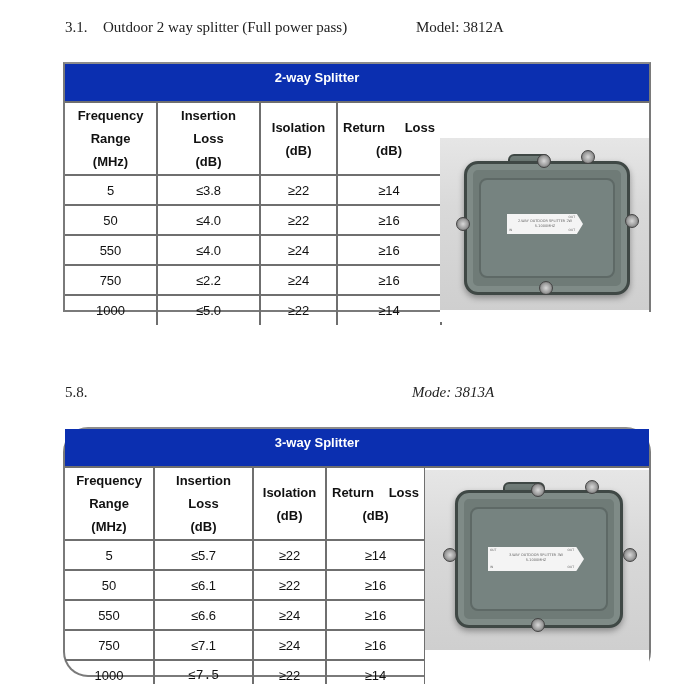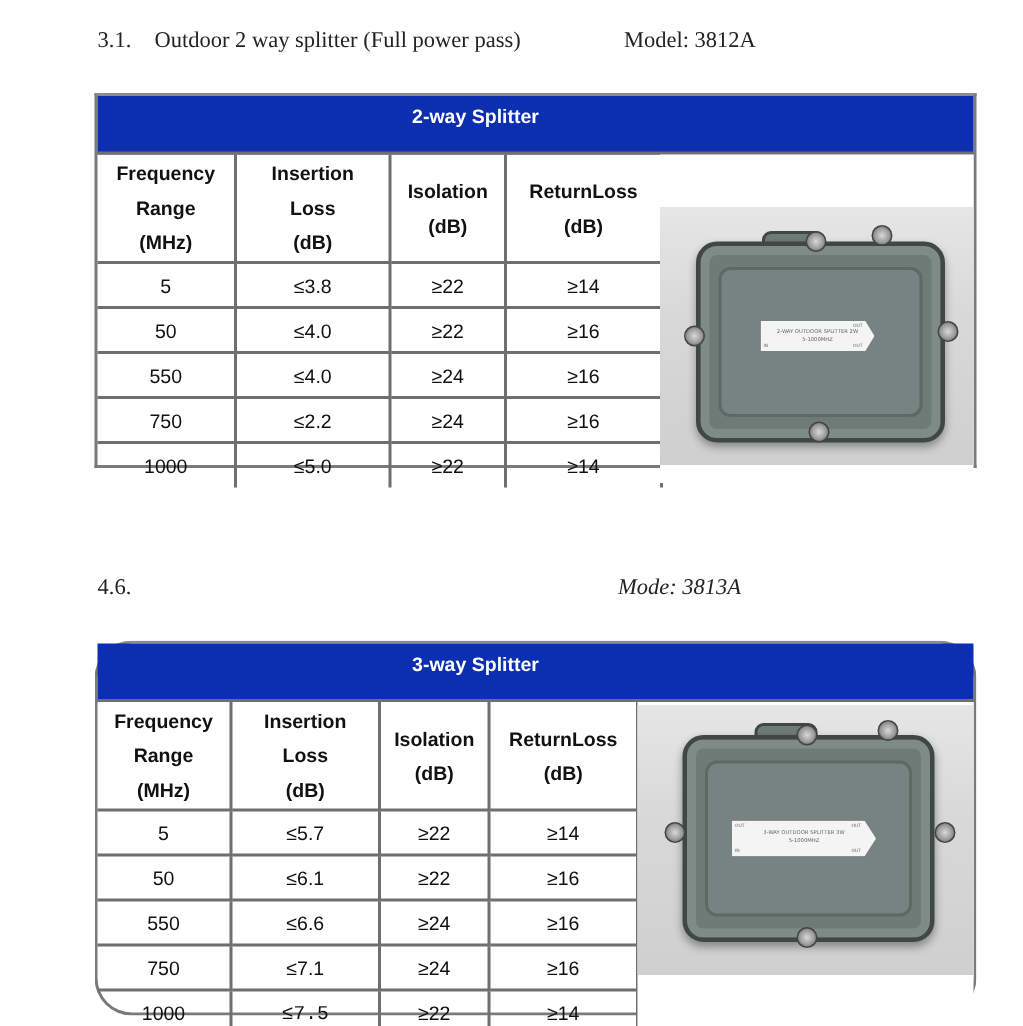--- a/index.html
+++ b/index.html
@@ -32,21 +32,21 @@
     table.grid td {
       border:2px solid #6f6f6f;
       text-align:center; font-size:13px; color:#111;
       padding:0; box-sizing:border-box;
     }
     table.grid td.hdr { font-weight:bold; font-size:13px; line-height:23px; }
     table.grid tr.hrow td { height:72px; }
     table.grid tr.drow td { height:30px; }
     table.grid tr:first-child td { border-top:none; }
     table.grid tr td:first-child { border-left:none; }
-    .rl { display:flex; justify-content:center; padding:0 5px; }
+    .rl { display:flex; justify-content:space-between; padding:0 5px; }
     .photo {
       position:absolute; top:0; right:0; bottom:0;
       background:#fff;
     }
     .photo .bg {
       position:absolute; left:0; right:0;
       background:linear-gradient(180deg,#e6e6e6 0%,#d9d9d9 40%,#cfcfcf 100%);
     }
     .box {
       position:absolute; background:#6f7b77; border:3px solid #3f4845;
@@ -158,21 +158,21 @@
       <div class="bolt" style="left:97px; top:51px;"></div>
       <div class="bolt" style="left:141px; top:47px;"></div>
       <div class="bolt" style="left:16px; top:114px;"></div>
       <div class="bolt" style="left:185px; top:111px;"></div>
       <div class="bolt" style="left:99px; top:178px;"></div>
     </div>
   </div>
 </div>
 
 <div class="heading" style="top:384px; width:460px;">
-  <span class="num">4.6.</span>
+  <span class="num">5.8.</span>
   <span class="model" style="left:347px;font-style:italic;">Mode: 3813A</span>
 </div>
 
 <div class="spec" style="top:427px; height:250px;border-radius:25px;">
   <div class="banner">3-way   Splitter</div>
   <div class="body" style="height:219px;">
     <table class="grid">
       <tbody>
           <tr class="hrow">
         <td class="hdr" style="width:89px;">

